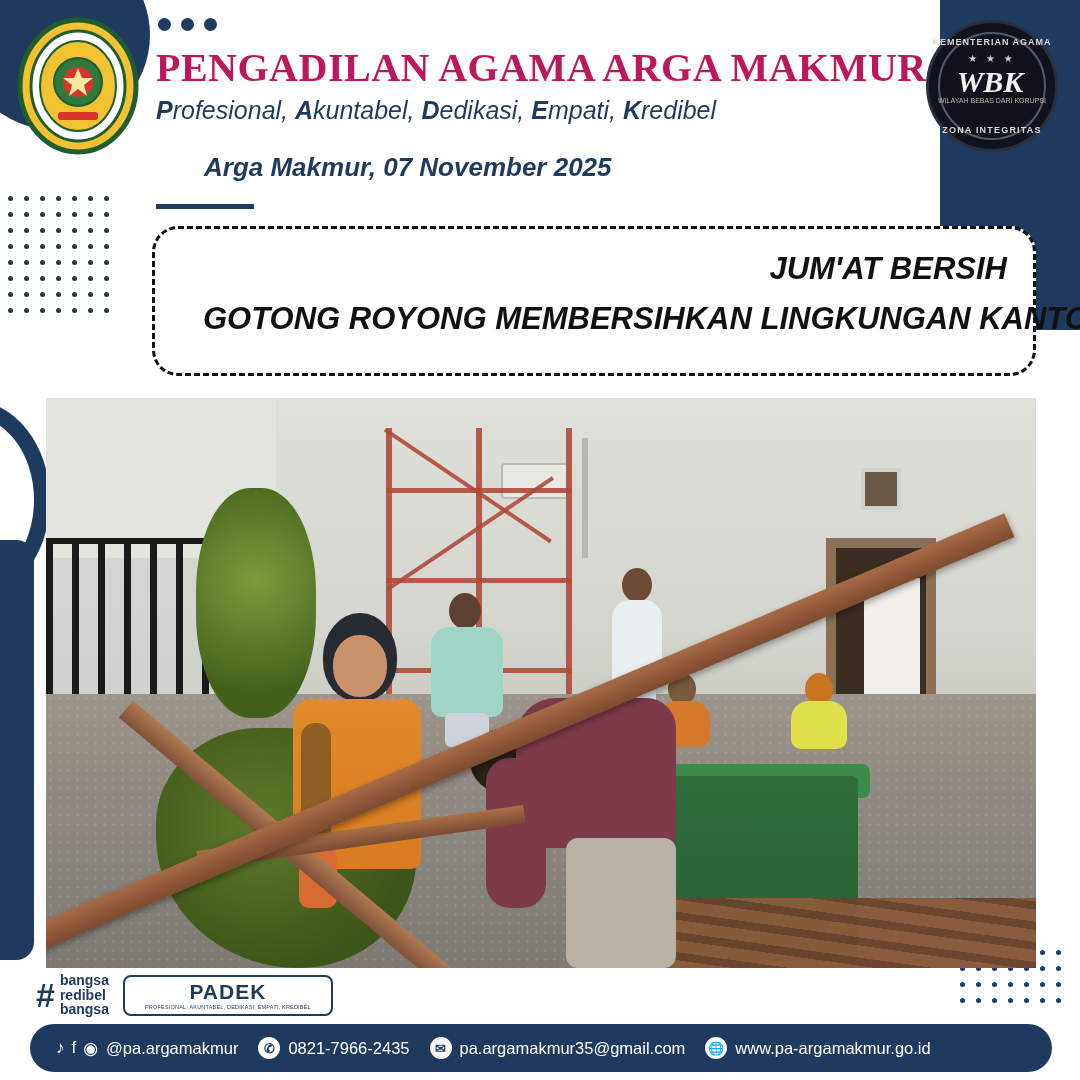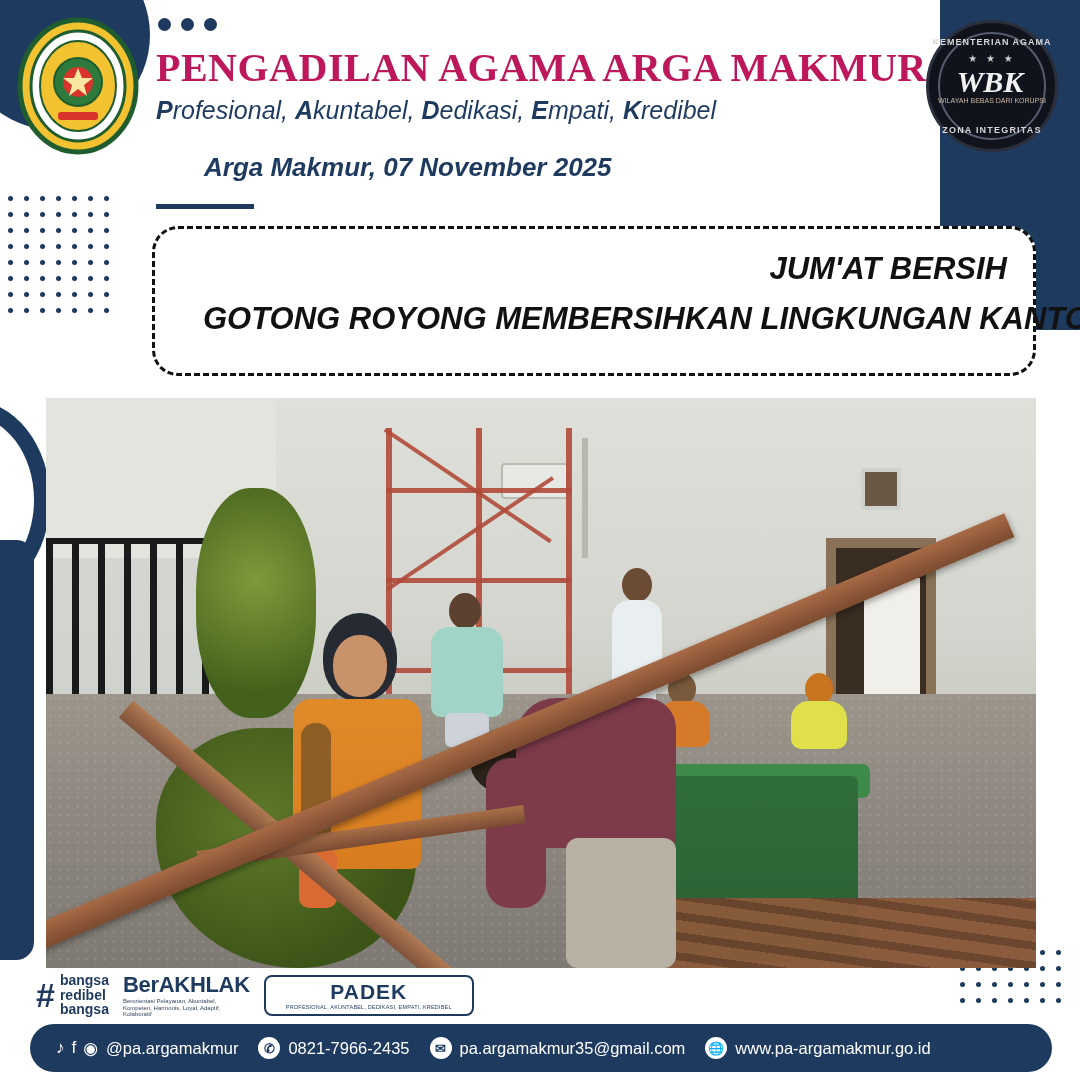--- a/index.html
+++ b/index.html
@@ -539,24 +539,20 @@
   <div class="footer-logos">
     <div class="bangga">
       <div class="hash">#</div>
       <div class="txt">
         <div>bangsa</div>
         <div>redibel</div>
         <div>bangsa</div>
       </div>
     </div>
 
-    <div class="berakhlak">
-      <div class="big">BerAKHLAK</div>
-      <div class="small">Berorientasi Pelayanan, Akuntabel, Kompeten, Harmonis, Loyal, Adaptif, Kolaboratif</div>
-    </div>
 
     <div class="padek">
       <div class="big">PADEK</div>
       <div class="small">PROFESIONAL, AKUNTABEL, DEDIKASI, EMPATI, KREDIBEL</div>
     </div>
   </div>
 
   <div class="contact-bar">
     <div class="c-item">
       <div class="social-icons">

